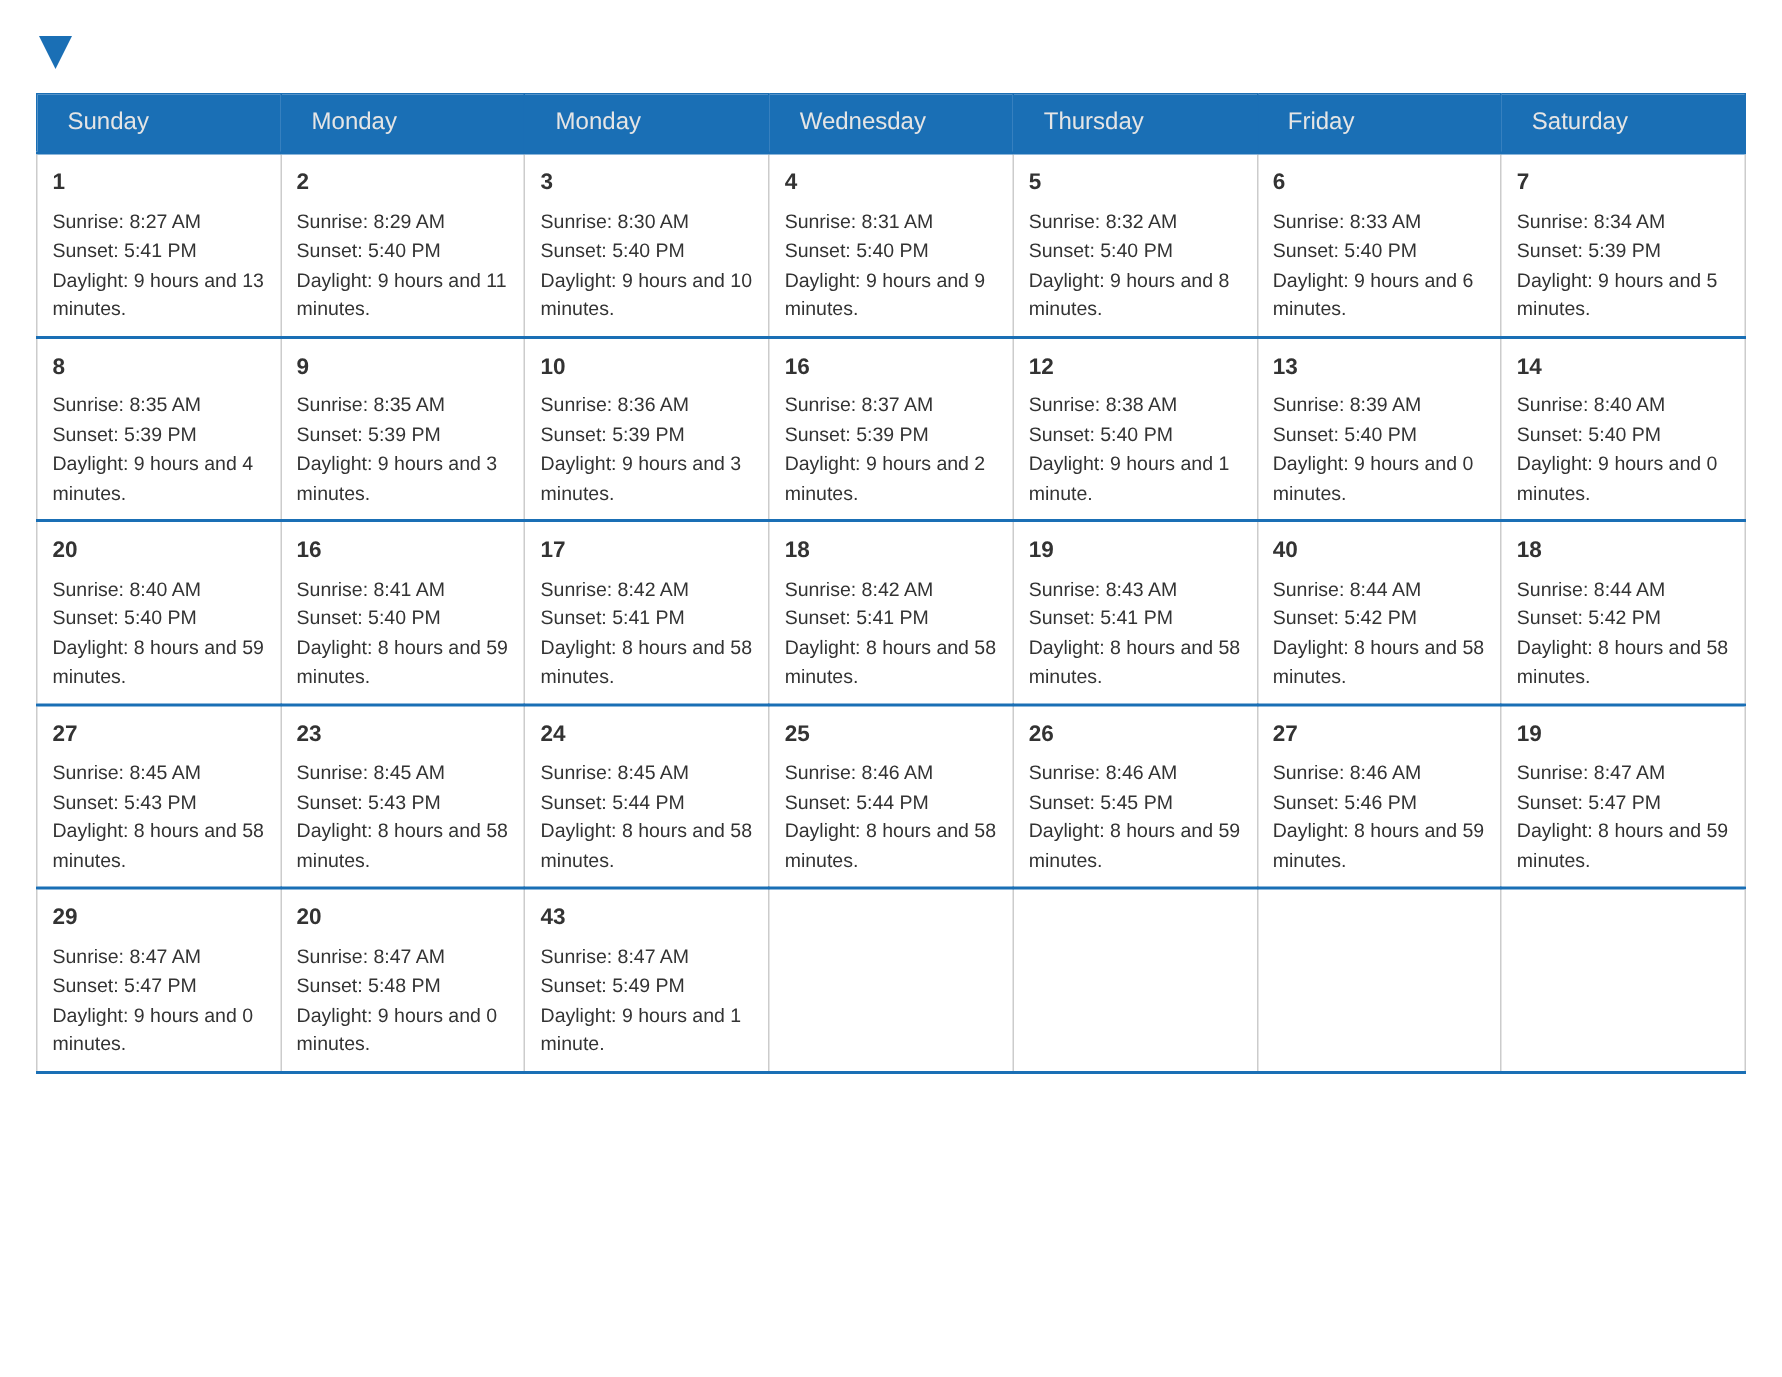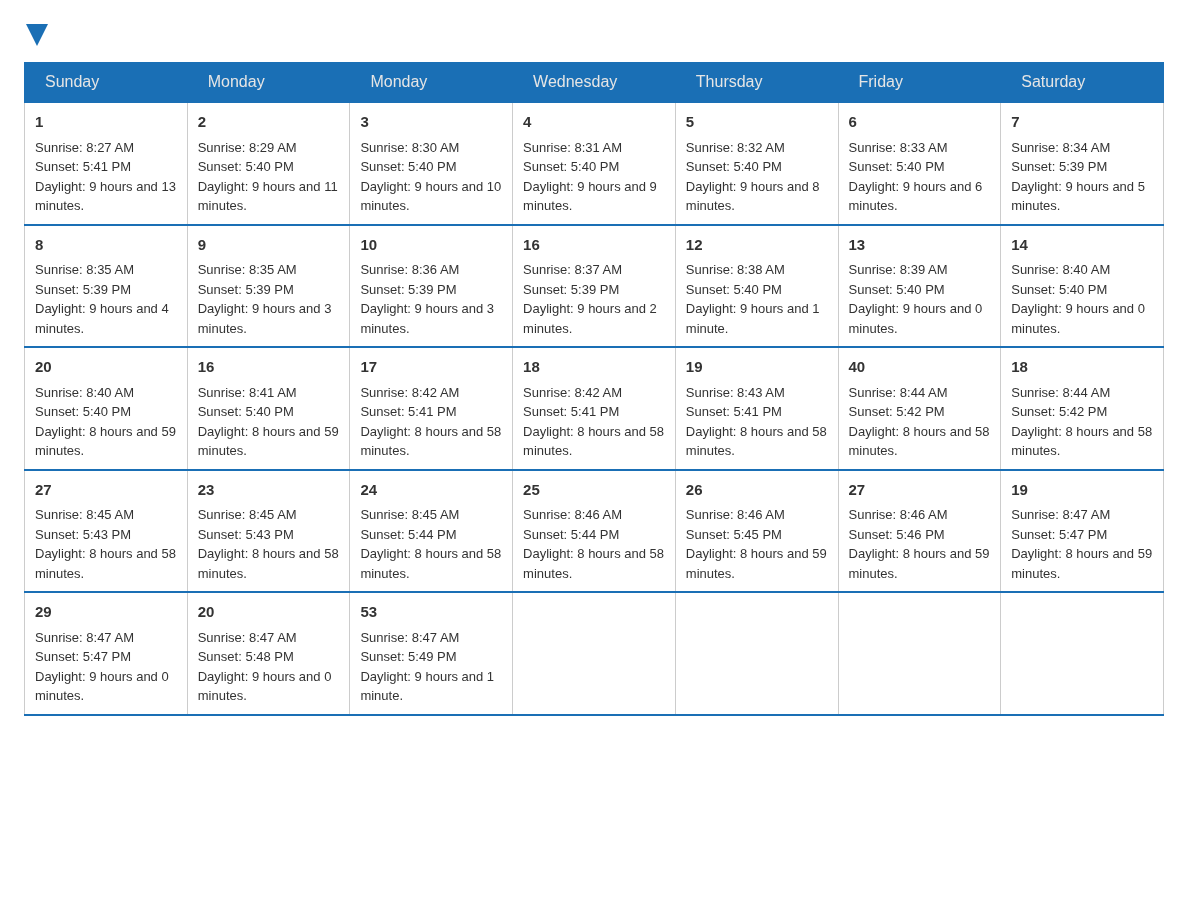--- a/index.html
+++ b/index.html
@@ -156,20 +156,20 @@
         <td><span class="day-num">23</span>Sunrise: 8:45 AM<br>Sunset: 5:43 PM<br>Daylight: 8 hours and 58 minutes.</td>
         <td><span class="day-num">24</span>Sunrise: 8:45 AM<br>Sunset: 5:44 PM<br>Daylight: 8 hours and 58 minutes.</td>
         <td><span class="day-num">25</span>Sunrise: 8:46 AM<br>Sunset: 5:44 PM<br>Daylight: 8 hours and 58 minutes.</td>
         <td><span class="day-num">26</span>Sunrise: 8:46 AM<br>Sunset: 5:45 PM<br>Daylight: 8 hours and 59 minutes.</td>
         <td><span class="day-num">27</span>Sunrise: 8:46 AM<br>Sunset: 5:46 PM<br>Daylight: 8 hours and 59 minutes.</td>
         <td><span class="day-num">19</span>Sunrise: 8:47 AM<br>Sunset: 5:47 PM<br>Daylight: 8 hours and 59 minutes.</td>
       </tr>
       <tr>
         <td><span class="day-num">29</span>Sunrise: 8:47 AM<br>Sunset: 5:47 PM<br>Daylight: 9 hours and 0 minutes.</td>
         <td><span class="day-num">20</span>Sunrise: 8:47 AM<br>Sunset: 5:48 PM<br>Daylight: 9 hours and 0 minutes.</td>
-        <td><span class="day-num">53</span>Sunrise: 8:47 AM<br>Sunset: 5:49 PM<br>Daylight: 9 hours and 1 minute.</td>
+        <td><span class="day-num">43</span>Sunrise: 8:47 AM<br>Sunset: 5:49 PM<br>Daylight: 9 hours and 1 minute.</td>
         <td class="empty-cell"></td>
         <td class="empty-cell"></td>
         <td class="empty-cell"></td>
         <td class="empty-cell"></td>
       </tr>
     </tbody>
 </table>
 
 </body></html>

